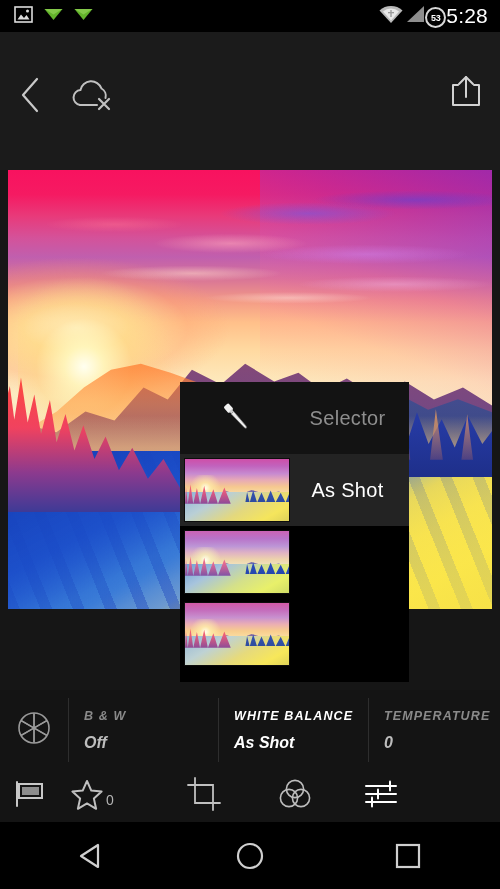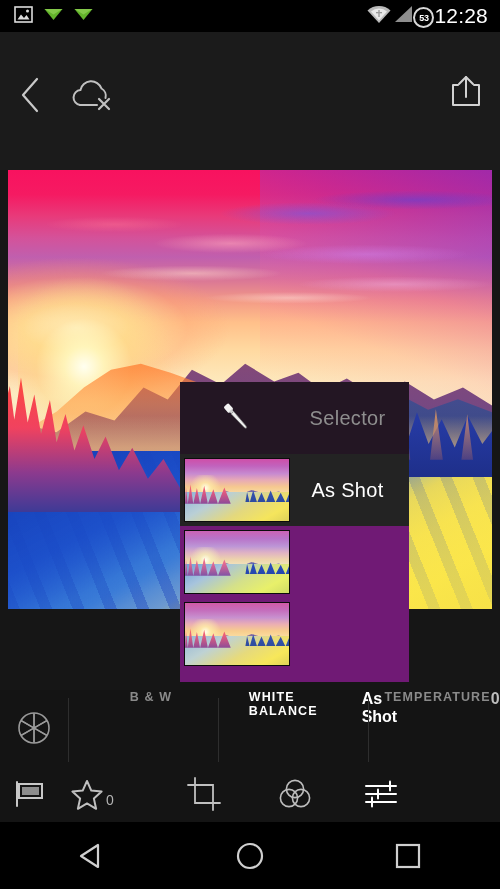--- a/index.html
+++ b/index.html
@@ -135,21 +135,21 @@
   .trees-r-warm{
     position:absolute; right:2%; bottom:34%; width:24%; height:14%;
     background:linear-gradient(180deg, rgba(255,170,90,.85), rgba(255,120,70,.2));
     clip-path:polygon(6% 100%, 10% 20%, 15% 100%, 28% 100%, 33% 14%, 38% 100%,
       55% 100%, 60% 18%, 66% 100%, 82% 100%, 87% 26%, 92% 100%);
   }
 
   
   .wb-panel{
     position:absolute; left:180px; top:382px; width:229px; height:300px;
-    background:#701a75; z-index:30;
+    background:#000000; z-index:30;
   }
   .wb-row{
     position:relative; display:flex; align-items:center; height:72px; width:100%;
   }
   .wb-row.selector{ background:rgba(22,22,22,.86); }
   .wb-row.active{ background:#232323; }
   .wb-thumb{
     width:106px; height:64px; margin-left:4px; flex:0 0 auto;
     position:relative; overflow:hidden; border:1px solid #0c0c0c;
   }
@@ -178,29 +178,29 @@
   .t-trees-r{
     position:absolute; right:0; bottom:30%; width:42%; height:26%;
     clip-path:polygon(0% 100%, 4% 36%, 10% 100%, 18% 24%, 27% 100%, 37% 38%, 47% 100%, 58% 26%, 69% 100%, 81% 40%, 92% 100%, 100% 48%, 100% 100%);
   }
 
   
   .infopanel{
     position:absolute; left:0; top:690px; width:500px; height:80px;
     background:#141414; display:flex; align-items:stretch;
   }
-  .ip-cell{ position:relative; display:flex; flex-direction:row; justify-content:center; padding-left:16px; }
+  .ip-cell{ position:relative; display:flex; flex-direction:column; justify-content:center; padding-left:16px;font-style:italic; }
   .ip-aperture{ width:68px; align-items:center; padding-left:0; justify-content:center; }
   .ip-bw{ width:150px; }
   .ip-wb{ width:150px; }
   .ip-temp{ flex:1; }
   .ip-div{ position:absolute; left:0; top:8px; bottom:8px; width:1px; background:#2e2e2e; }
   .ip-title{ font-size:12.5px; font-weight:700; letter-spacing:1.1px; color:#8a8a8a; margin-bottom:11px; }
   .ip-val{ font-size:16px; font-weight:700; color:#bdbdbd; }
-  .ip-wb .ip-title, .ip-wb .ip-val{ color:#ffffff;margin-left:44px; }
+  .ip-wb .ip-title, .ip-wb .ip-val{ color:#ffffff; }
 
   
   .bottombar{
     position:absolute; left:0; top:770px; width:500px; height:52px;
     background:#141414; display:flex; align-items:center;
   }
   .bt-item{ display:flex; align-items:center; justify-content:center; }
   .bt-flag{ width:52px; margin-left:4px; }
   .bt-star{ width:72px; }
   .bt-crop{ width:96px; margin-left:28px; }
@@ -251,21 +251,21 @@
     </span>
     <span>
       <svg width="21" height="20" viewBox="0 0 21 20">
           <path d="M20 2 L20 18 L3 18 Z" fill="#8e8e8e"></path>
         </svg>
     </span>
     <span class="sb-batt">
       <span class="ring"></span>
       <span class="pct">53</span>
     </span>
-    <span class="sb-clock">12:28</span>
+    <span class="sb-clock">5:28</span>
   </div>
 </div>
 
 <div class="topbar">
   <div class="tb-btn tb-back">
     <svg width="26" height="38" viewBox="0 0 26 38">
         <polyline points="19,3 5,19 19,35" fill="none" stroke="#c9c9c9" stroke-width="2.2" stroke-linecap="round" stroke-linejoin="round"></polyline>
       </svg>
   </div>
   <div class="tb-btn tb-cloud">
@@ -366,20 +366,21 @@
           <path d="M6.2 26.4 L19 19 L6.2 11.6"></path>
           <path d="M6.2 11.6 L19 19 L19 4.2"></path>
         </g>
       </svg>
     </span>
   </div>
 
   <div class="ip-cell ip-bw">
     <span class="ip-div"></span>
     <span class="ip-title">B &amp; W</span>
+    <span class="ip-val">Off</span>
   </div>
 
   <div class="ip-cell ip-wb">
     <span class="ip-div"></span>
     <span class="ip-title">WHITE BALANCE</span>
     <span class="ip-val">As Shot</span>
   </div>
 
   <div class="ip-cell ip-temp">
     <span class="ip-div"></span>

